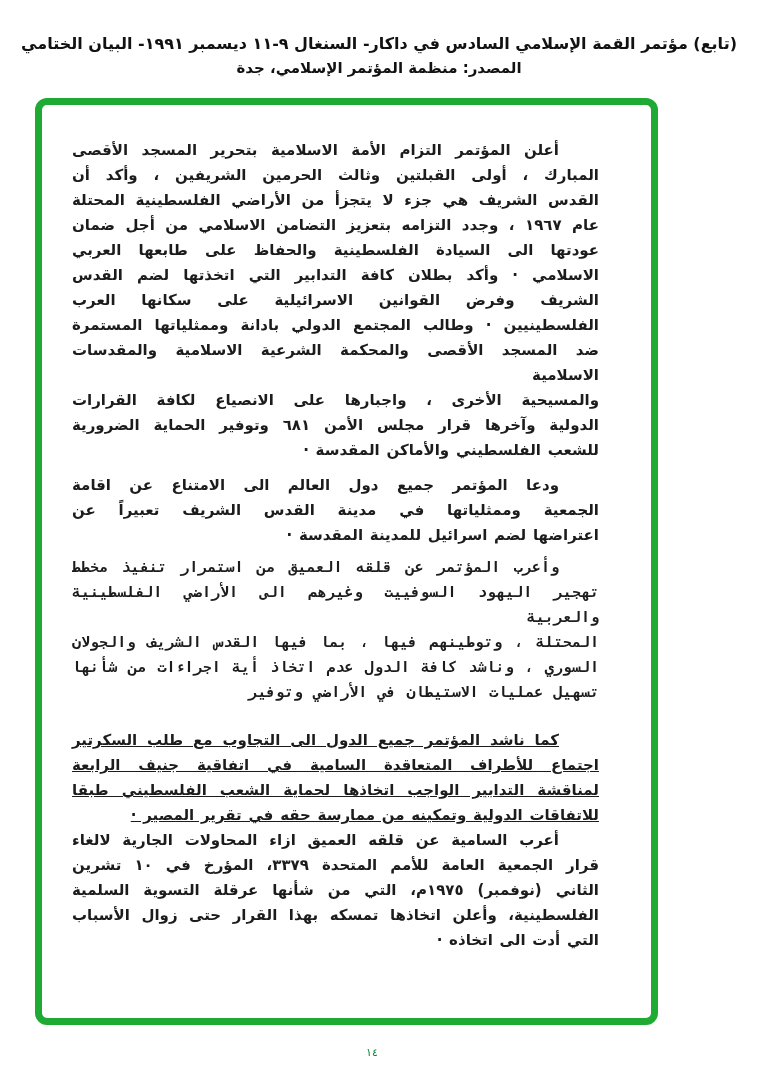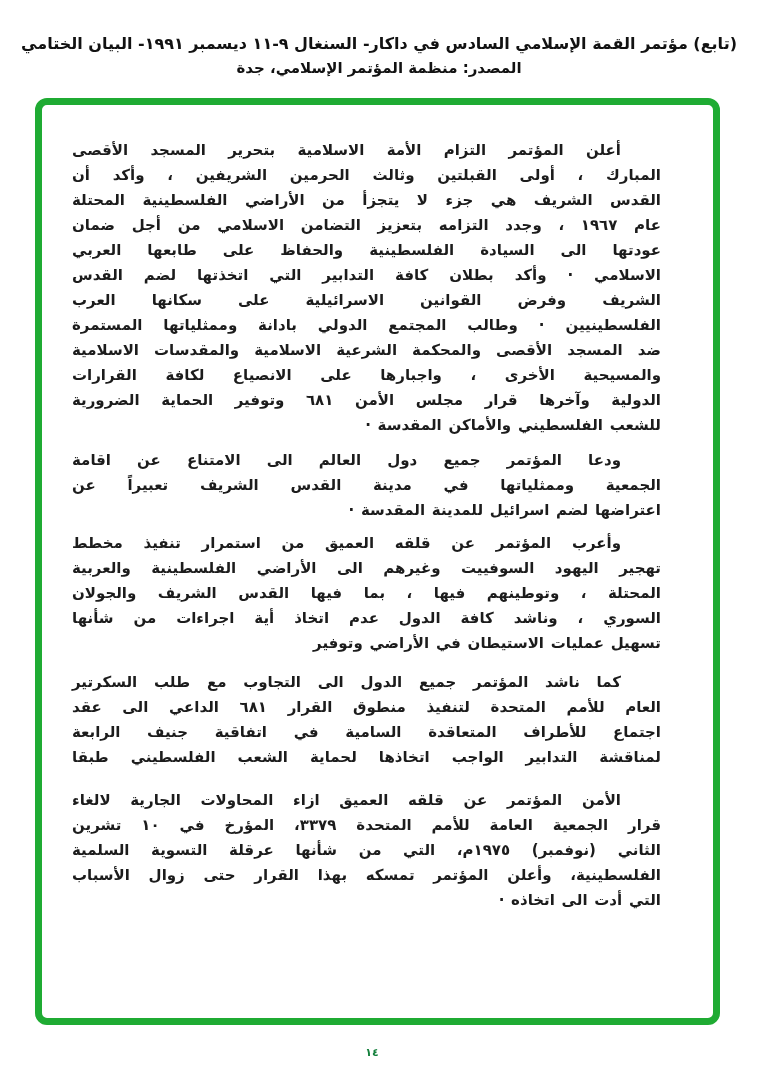--- a/index.html
+++ b/index.html
@@ -30,58 +30,58 @@
   .doc-source{
     margin-top:6px;
     font-size:15px;
     font-weight:bold;
     color:#121212;
   }
   
   .content-frame{
     position:absolute;
     left:35px;top:98px;
-    width:685px;height:927px;
+    width:623px;height:927px;
     box-sizing:border-box;
     border:7px solid var(--frame-green);
     border-radius:12px;
     background:#ffffff;
   }
   
   .doc-text{
     position:absolute;
     top:33px;right:52px;left:30px;
     direction:rtl;
     color:var(--ink);
   }
   .para{margin:0;}
   .para-1{margin-bottom:10px;}
   .para-2{margin-bottom:8px;}
-  .para-3{margin-bottom:14px;}
-  .para-4{margin-bottom:18px;}
+  .para-3{margin-bottom:22px;font-family:Liberation Mono, monospace;}
+  .para-4{text-decoration:underline;}
   .line{
     font-size:15px;
     font-weight:bold;
     line-height:25px;
     text-align:justify;
     text-align-last:justify;
     word-spacing:1.5px;
     white-space:normal;
   }
   .line.first{padding-right:40px;}
   .line.last{text-align-last:right;}
   
   .page-footer{
     position:absolute;
     left:0;right:14px;bottom:18px;
     text-align:center;
   }
   .page-number{
     font-size:11px;
-    font-weight:bold;
+    font-weight:normal;
     color:#15803d;
   }
 </style>
 </head>
 <body>
 
 <header class="page-header">
   <div class="doc-title">(تابع) مؤتمر القمة الإسلامي السادس في داكار- السنغال ٩-١١ ديسمبر ١٩٩١- البيان الختامي</div>
   <div class="doc-source">المصدر: منظمة المؤتمر الإسلامي، جدة</div>
 </header>
@@ -113,30 +113,30 @@
     <div class="para para-3">
       <div class="line first">وأعرب المؤتمر عن قلقه العميق من استمرار تنفيذ مخطط</div>
       <div class="line">تهجير اليهود السوفييت وغيرهم الى الأراضي الفلسطينية والعربية</div>
       <div class="line">المحتلة ، وتوطينهم فيها ، بما فيها القدس الشريف والجولان</div>
       <div class="line">السوري ، وناشد كافة الدول عدم اتخاذ أية اجراءات من شأنها</div>
       <div class="line last">تسهيل عمليات الاستيطان في الأراضي وتوفير</div>
     </div>
 
     <div class="para para-4">
       <div class="line first">كما ناشد المؤتمر جميع الدول الى التجاوب مع طلب السكرتير</div>
-      <div class="line">العام للأمم المتحدة لتنفيذ منطوق القرار ٦٨١ الداعي الى عقد</div>
       <div class="line">اجتماع للأطراف المتعاقدة السامية في اتفاقية جنيف الرابعة</div>
       <div class="line">لمناقشة التدابير الواجب اتخاذها لحماية الشعب الفلسطيني طبقا</div>
+      <div class="line last">للاتفاقات الدولية وتمكينه من ممارسة حقه في تقرير المصير ·</div>
     </div>
 
     <div class="para para-5">
-      <div class="line first">الأمن المؤتمر عن قلقه العميق ازاء المحاولات الجارية لالغاء</div>
+      <div class="line first">أعرب السامية عن قلقه العميق ازاء المحاولات الجارية لالغاء</div>
       <div class="line">قرار الجمعية العامة للأمم المتحدة ٣٣٧٩، المؤرخ في ١٠ تشرين</div>
       <div class="line">الثاني (نوفمبر) ١٩٧٥م، التي من شأنها عرقلة التسوية السلمية</div>
-      <div class="line">الفلسطينية، وأعلن المؤتمر تمسكه بهذا القرار حتى زوال الأسباب</div>
+      <div class="line">الفلسطينية، وأعلن اتخاذها تمسكه بهذا القرار حتى زوال الأسباب</div>
       <div class="line last">التي أدت الى اتخاذه ·</div>
     </div>
 
   </div>
 </div>
 
 <footer class="page-footer">
   <span class="page-number">١٤</span>
 </footer>
 

